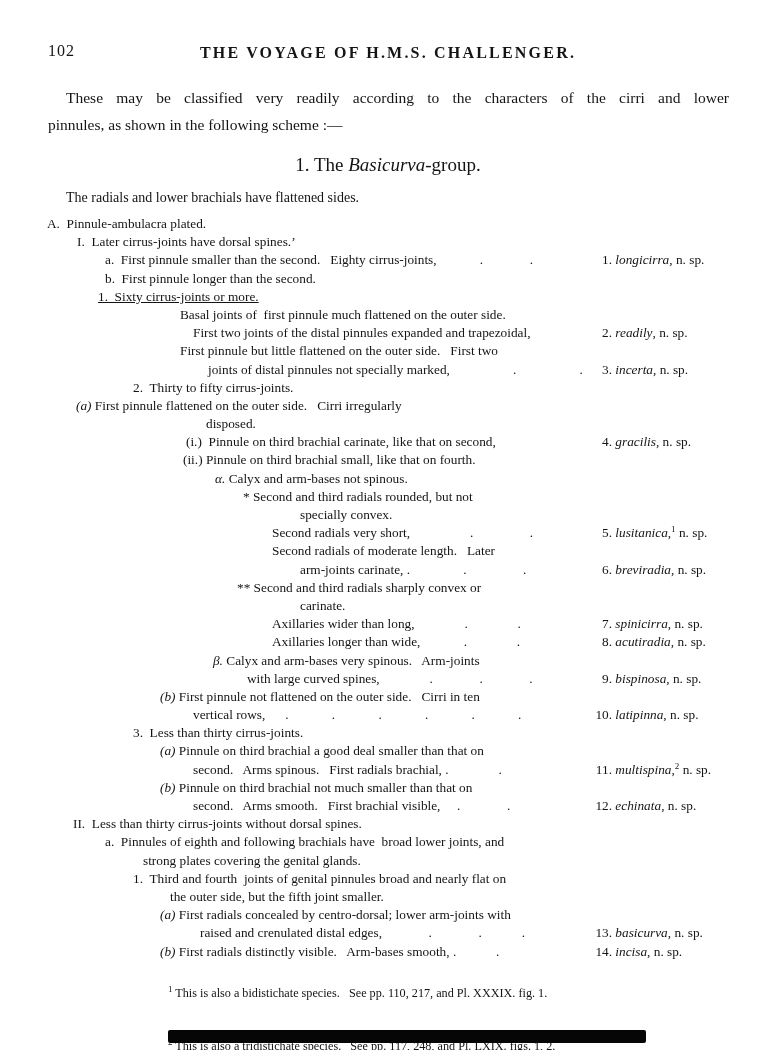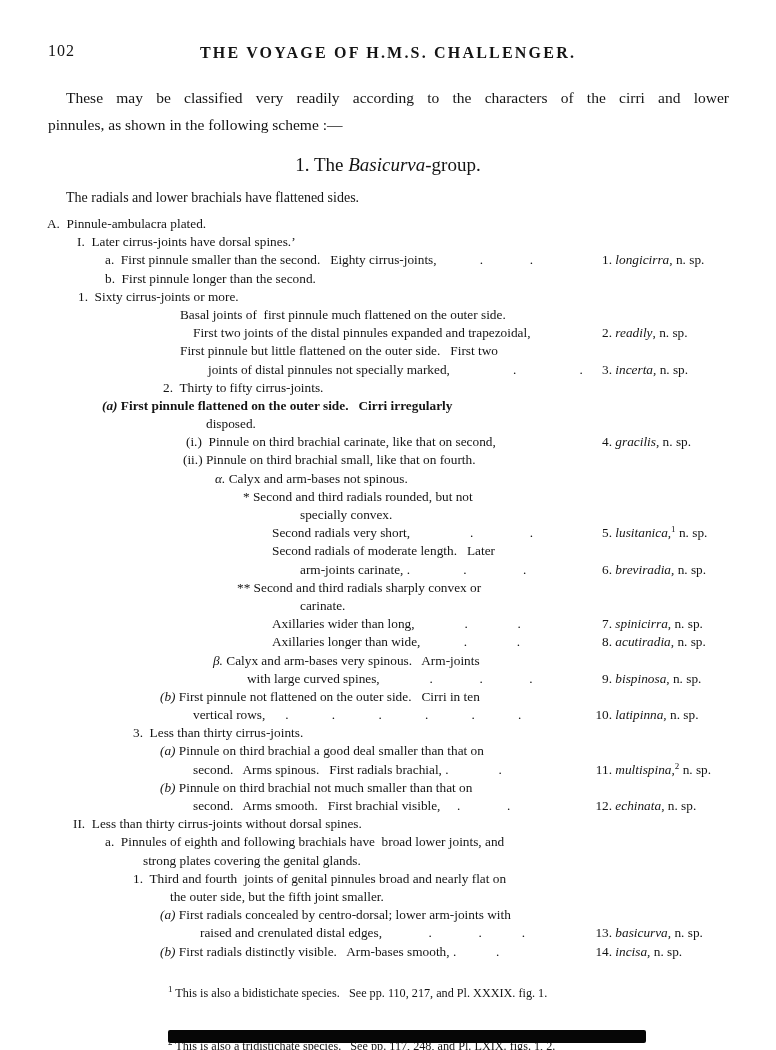--- a/index.html
+++ b/index.html
@@ -41,27 +41,27 @@
 
   <div class="group-heading"><span>1.  The </span><i>Basicurva</i><span>-group.</span></div>
 
   <div class="subheading">The radials and lower brachials have flattened sides.</div>
 
   <div class="scheme">
       <div class="line" style="padding-left: 47px;"><span>A.  Pinnule-ambulacra plated.</span></div>
       <div class="line" style="padding-left: 77px;"><span>I.  Later cirrus-joints have dorsal spines.’</span></div>
       <div class="line" style="padding-left: 105px;"><span>a.  First pinnule smaller than the second.   Eighty cirrus-joints,             .              .</span><span class="sp"><span class="num">1.</span> <i>longicirra</i><span>,</span><sup></sup><span> n. sp.</span></span></div>
       <div class="line" style="padding-left: 105px;"><span>b.  First pinnule longer than the second.</span></div>
-      <div class="line" style="padding-left: 78px;"><span>1.  Sixty cirrus-joints or more.</span></div>
+      <div class="line" style="padding-left: 98px; text-decoration: underline;"><span>1.  Sixty cirrus-joints or more.</span></div>
       <div class="line" style="padding-left: 180px;"><span>Basal joints of  first pinnule much flattened on the outer side.</span></div>
       <div class="line" style="padding-left: 193px;"><span>First two joints of the distal pinnules expanded and trapezoidal,</span><span class="sp"><span class="num">2.</span> <i>readily</i><span>,</span><sup></sup><span> n. sp.</span></span></div>
       <div class="line" style="padding-left: 180px;"><span>First pinnule but little flattened on the outer side.   First two</span></div>
       <div class="line" style="padding-left: 208px;"><span>joints of distal pinnules not specially marked,                   .                   .</span><span class="sp"><span class="num">3.</span> <i>incerta</i><span>,</span><sup></sup><span> n. sp.</span></span></div>
-      <div class="line" style="padding-left: 133px; margin-left: 30px;"><span>2.  Thirty to fifty cirrus-joints.</span></div>
-      <div class="line" style="padding-left: 102px; font-weight: bold;"><span class="pre">(a)</span><span> First pinnule flattened on the outer side.   Cirri irregularly</span></div>
+      <div class="line" style="padding-left: 133px;"><span>2.  Thirty to fifty cirrus-joints.</span></div>
+      <div class="line" style="padding-left: 76px;"><span class="pre">(a)</span><span> First pinnule flattened on the outer side.   Cirri irregularly</span></div>
       <div class="line" style="padding-left: 206px;"><span>disposed.</span></div>
       <div class="line" style="padding-left: 186px;"><span>(i.)  Pinnule on third brachial carinate, like that on second,</span><span class="sp"><span class="num">4.</span> <i>gracilis</i><span>,</span><sup></sup><span> n. sp.</span></span></div>
       <div class="line" style="padding-left: 183px;"><span>(ii.) Pinnule on third brachial small, like that on fourth.</span></div>
       <div class="line" style="padding-left: 215px;"><span class="pre">α.</span><span> Calyx and arm-bases not spinous.</span></div>
       <div class="line" style="padding-left: 243px;"><span>* Second and third radials rounded, but not</span></div>
       <div class="line" style="padding-left: 300px;"><span>specially convex.</span></div>
       <div class="line" style="padding-left: 272px;"><span>Second radials very short,                  .                 .</span><span class="sp"><span class="num">5.</span> <i>lusitanica</i><span>,</span><sup>1</sup><span> n. sp.</span></span></div>
       <div class="line" style="padding-left: 272px;"><span>Second radials of moderate length.   Later</span></div>
       <div class="line" style="padding-left: 300px;"><span>arm-joints carinate, .                .                 .</span><span class="sp"><span class="num">6.</span> <i>breviradia</i><span>,</span><sup></sup><span> n. sp.</span></span></div>
       <div class="line" style="padding-left: 237px;"><span>** Second and third radials sharply convex or</span></div>

